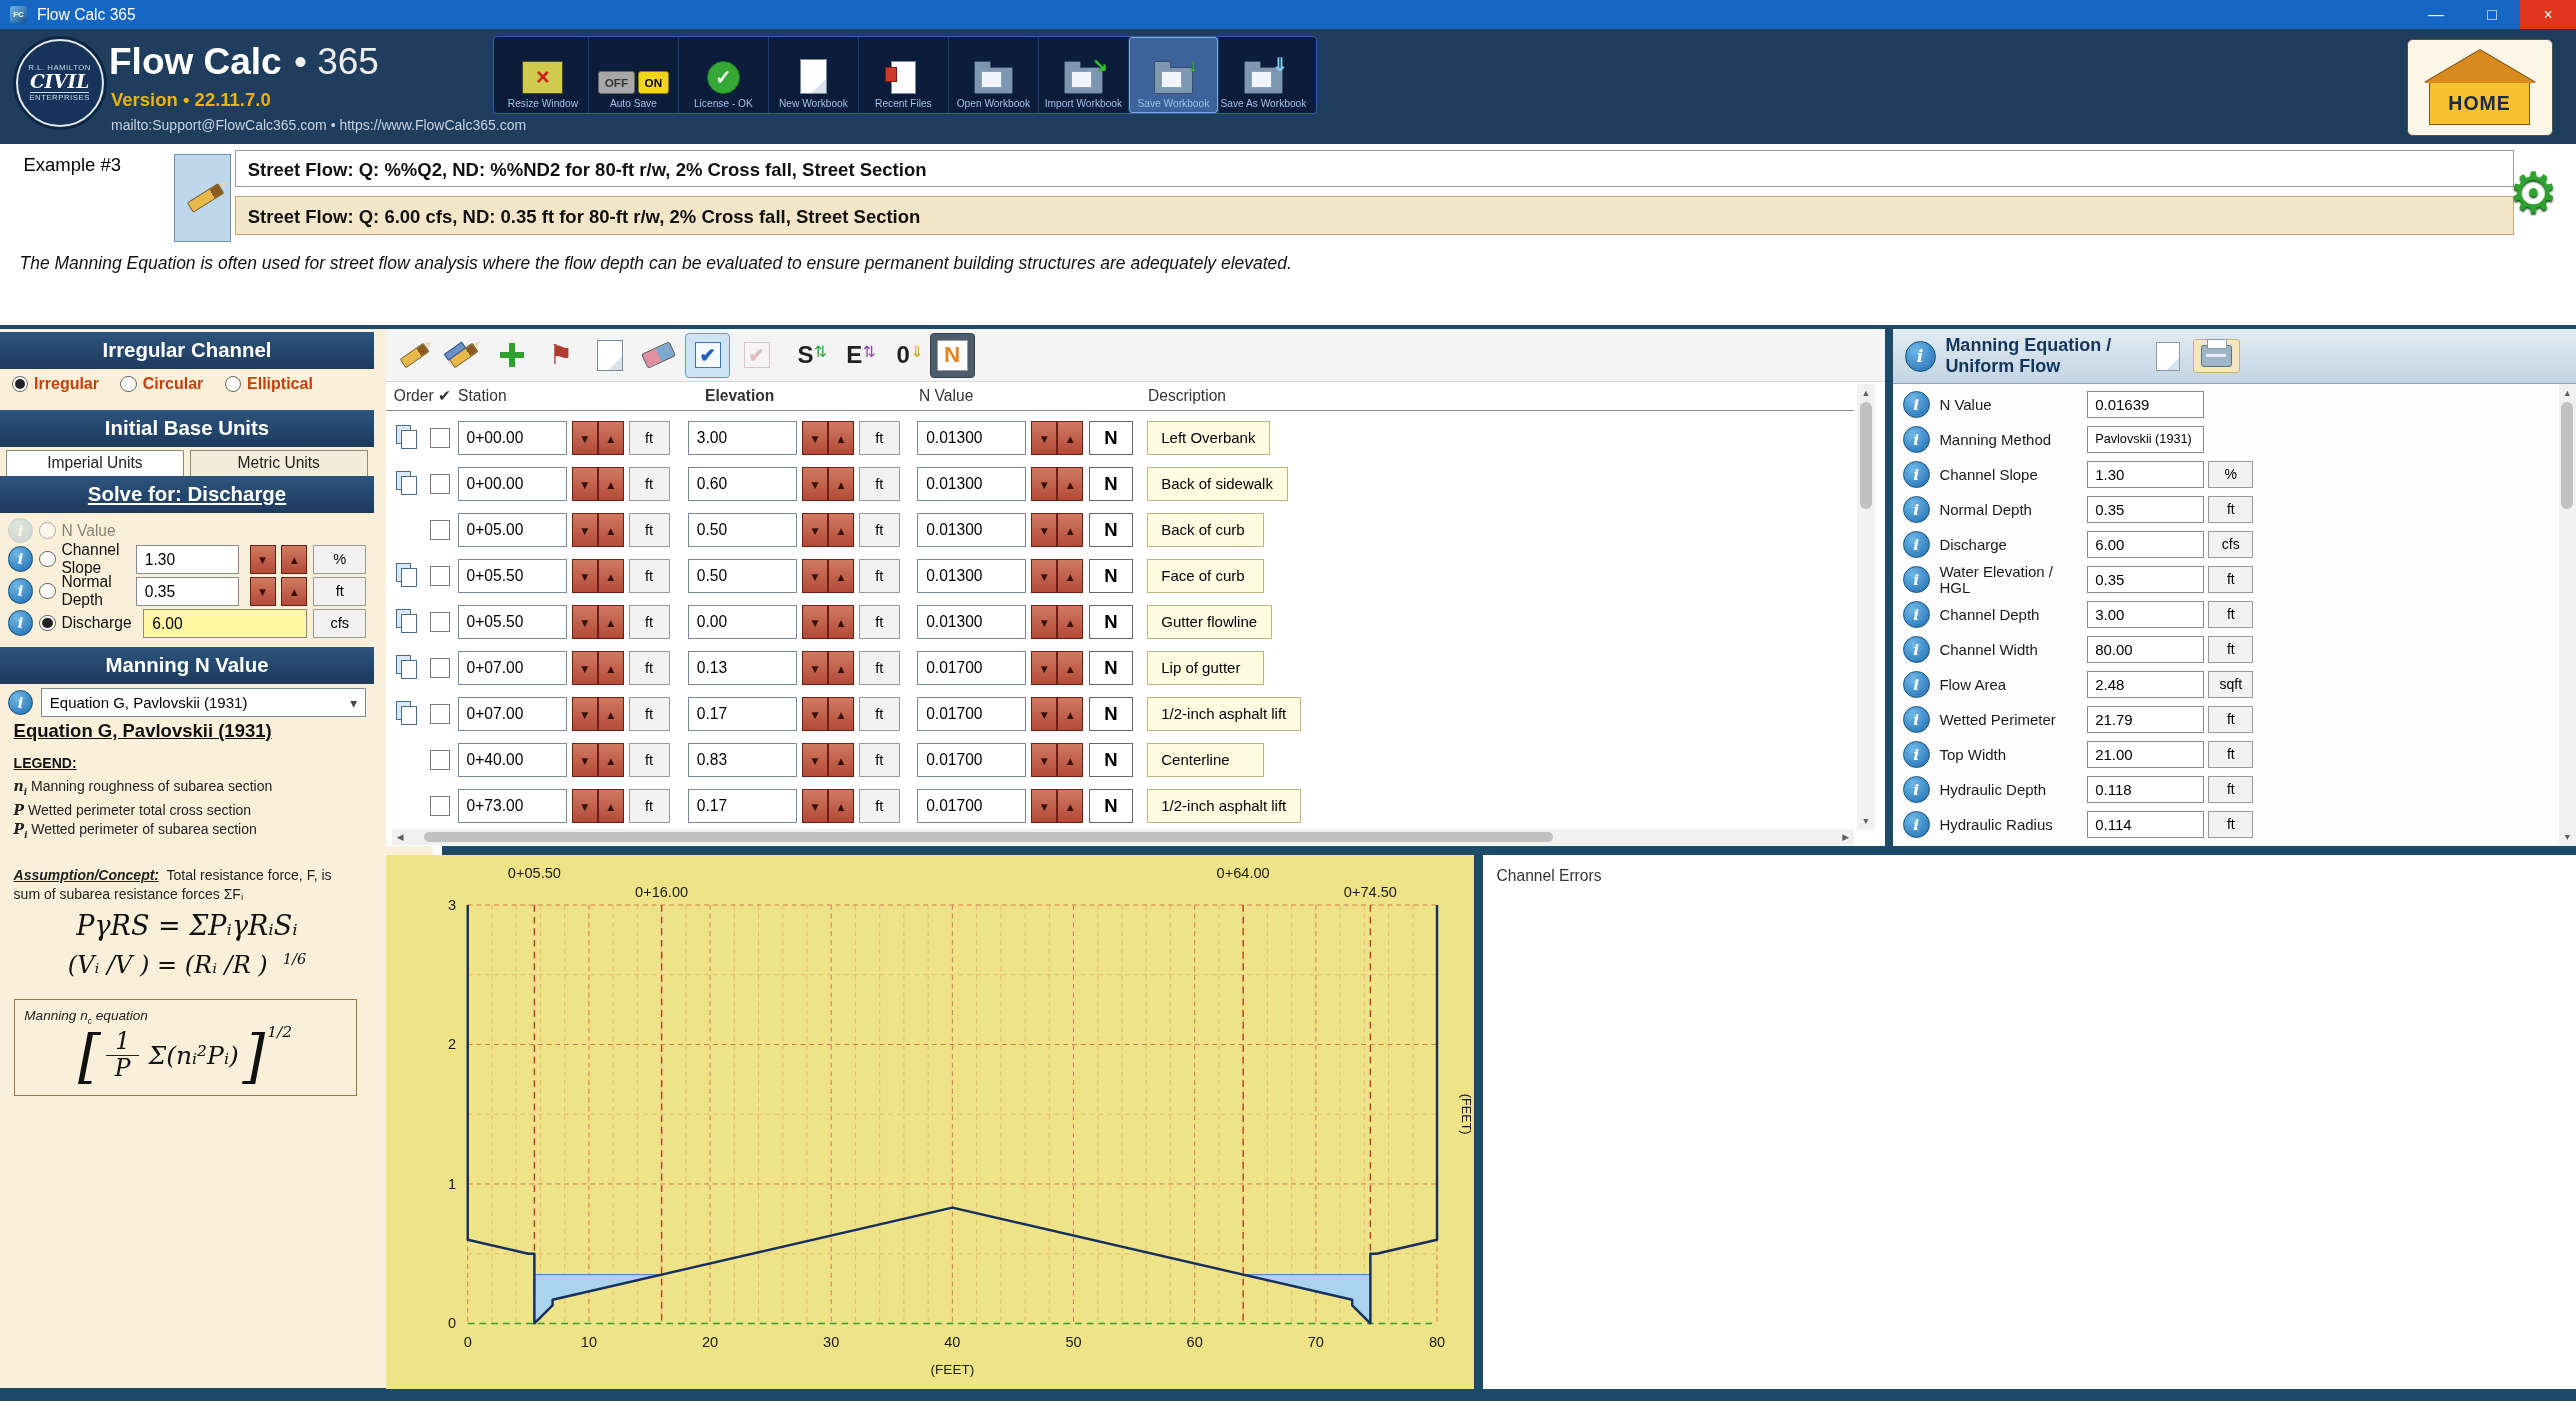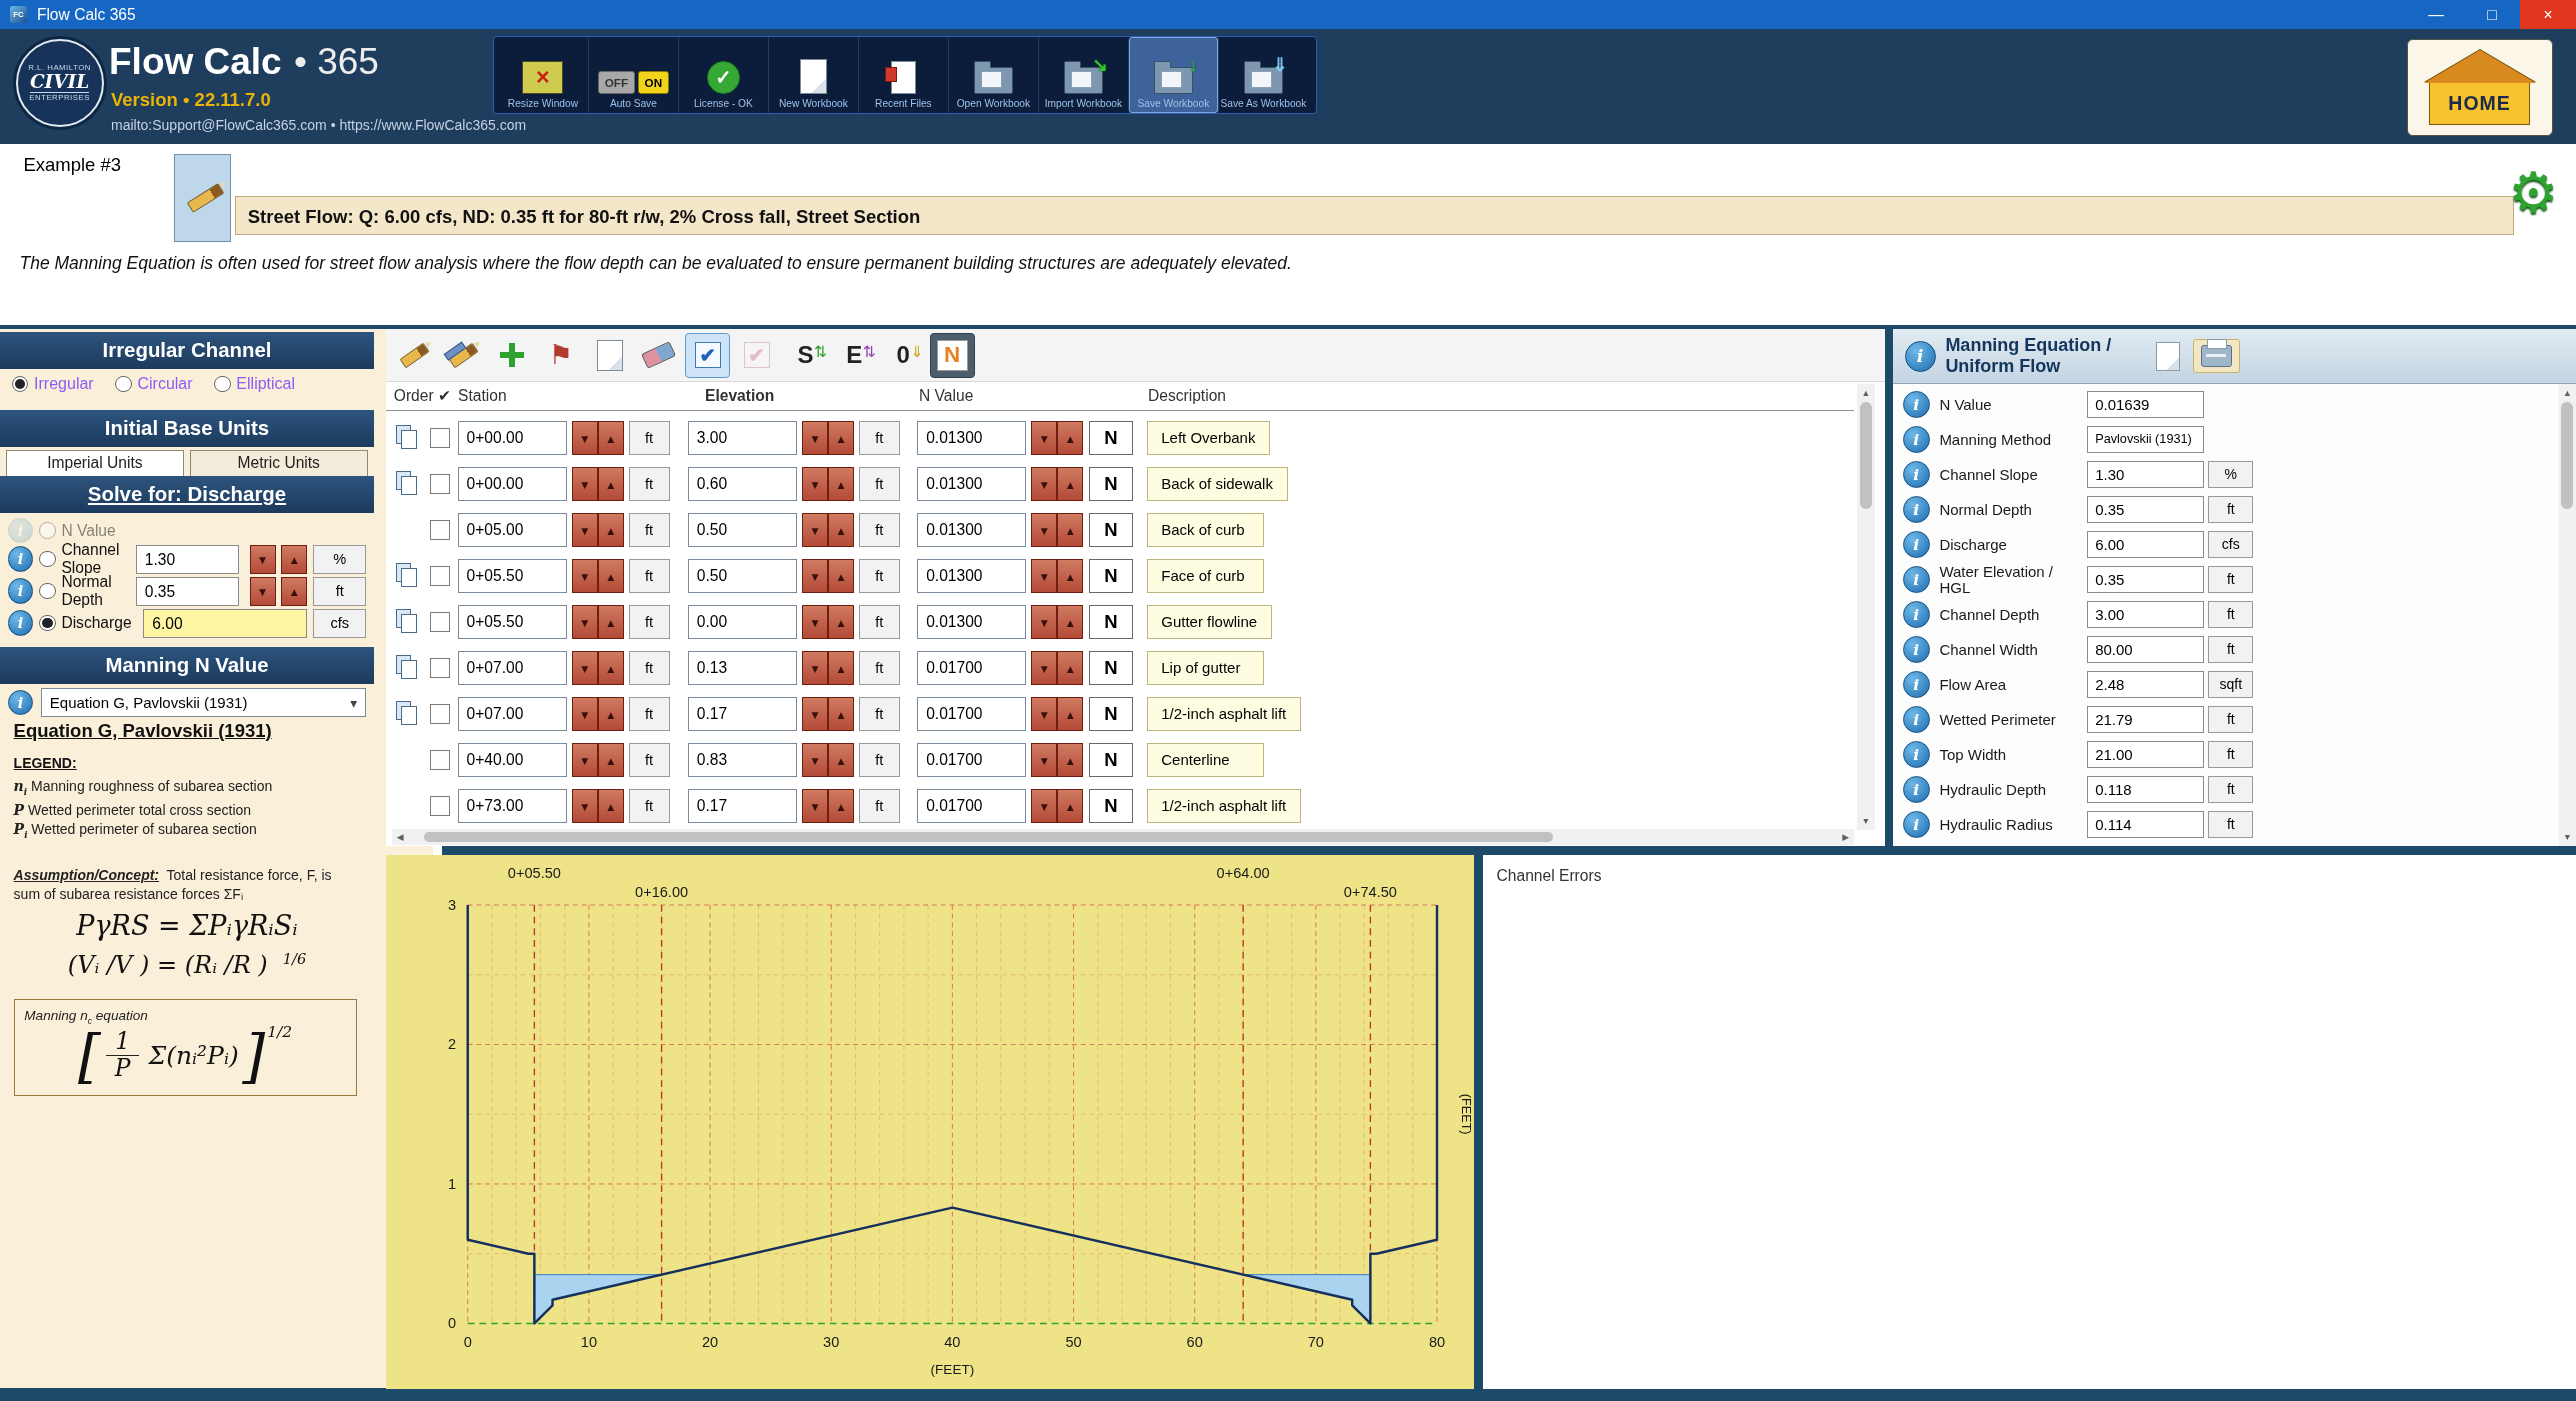--- a/index.html
+++ b/index.html
@@ -62,21 +62,21 @@
   .ex-row.r2{top:52px;height:39px;line-height:39px;background:#F4E6C8;border:1px solid #C2A878;}
   .ex-note{position:absolute;left:19.5px;top:109px;right:78px;font-size:17.5px;font-style:italic;color:#111;}
   .gear{position:absolute;right:17.5px;top:21.4px;font-size:56px;line-height:56px;color:#2FA32F;text-shadow:0 1.9px 1.9px #14551A;}
 
   
   .sidebar{position:absolute;left:0;top:329px;width:442px;height:1059px;background:#FAEFD9;overflow:hidden;}
   .sb-scroll{position:absolute;right:0;top:0;bottom:0;width:8.8px;background:#FFFFFF;}
   .sb-hdr{position:absolute;left:0;width:374px;height:37px;line-height:37px;text-align:center;font-size:20.4px;font-weight:bold;color:#fff;background:linear-gradient(#2E547E,#1C3A5C);}
   #hdr-channel{top:2.9px;} #hdr-units{top:81px;} #hdr-solve{top:147px;text-decoration:underline;} #hdr-manning{top:318px;}
   .radio-row{position:absolute;left:11.7px;top:46px;display:flex;gap:21.4px;align-items:center;}
-  .radio-opt{display:flex;align-items:center;gap:5.8px;font-size:16px;color:#8b5cf6;}
+  .radio-opt{display:flex;align-items:center;gap:5.8px;font-size:16px;color:#c2410c;font-weight:bold;}
   .radio{width:16.6px;height:16.6px;border:1.9px solid #666;border-radius:50%;background:#fff;position:relative;display:inline-block;box-sizing:border-box;}
   .radio.sel::after{content:"";position:absolute;inset:1.9px;border-radius:50%;background:#222;}
   .unit-btns{position:absolute;left:5.8px;top:121px;width:362px;display:flex;gap:5.8px;}
   .u-btn{flex:1;height:26px;line-height:24px;text-align:center;background:#FFFFFF;border:1px solid #8A8A78;font-size:15.6px;color: #222;}
   .u-btn.metric{background:#F3ECDA;}
   .solve-rows{position:absolute;left:0;top:189px;width:374px;}
   .solve-row{display:flex;align-items:center;height:32px;padding:0 7.8px 0 7.8px;gap:5.8px;box-sizing:border-box;}
   .solve-row.dis{opacity:.5;height:25px;}
   .s-lbl{flex:1;font-size:15.6px;color:#111;}
   .s-val{width:103px;height:29px;line-height:27px;background:#FFF;border:1px solid #8A8A8A;padding-left:7.8px;font-size:15.6px;box-sizing:border-box;}
@@ -268,20 +268,21 @@
         <span>HOME</span>
       </div>
     </div>
   </div>
 
   <div class="example">
     <div class="ex-label">Example #3</div>
     <div class="ex-icon">
       <div class="ex-pencil"></div>
     </div>
+    <div class="ex-row r1">Street Flow: Q: %%Q2, ND: %%ND2 for 80-ft r/w, 2% Cross fall, Street Section</div>
     <div class="ex-row r2">Street Flow: Q: 6.00 cfs, ND: 0.35 ft for 80-ft r/w, 2% Cross fall, Street Section</div>
     <div class="ex-note">The Manning Equation is often used for street flow analysis where the flow depth can be evaluated to ensure permanent building structures are adequately elevated.</div>
     <div class="gear">⚙</div>
   </div>
 
   <div class="sidebar">
     <div class="sb-hdr" id="hdr-channel">Irregular Channel</div>
     <div class="radio-row" id="channel-options">
         <label class="radio-opt">
           <span class="radio sel"></span>

